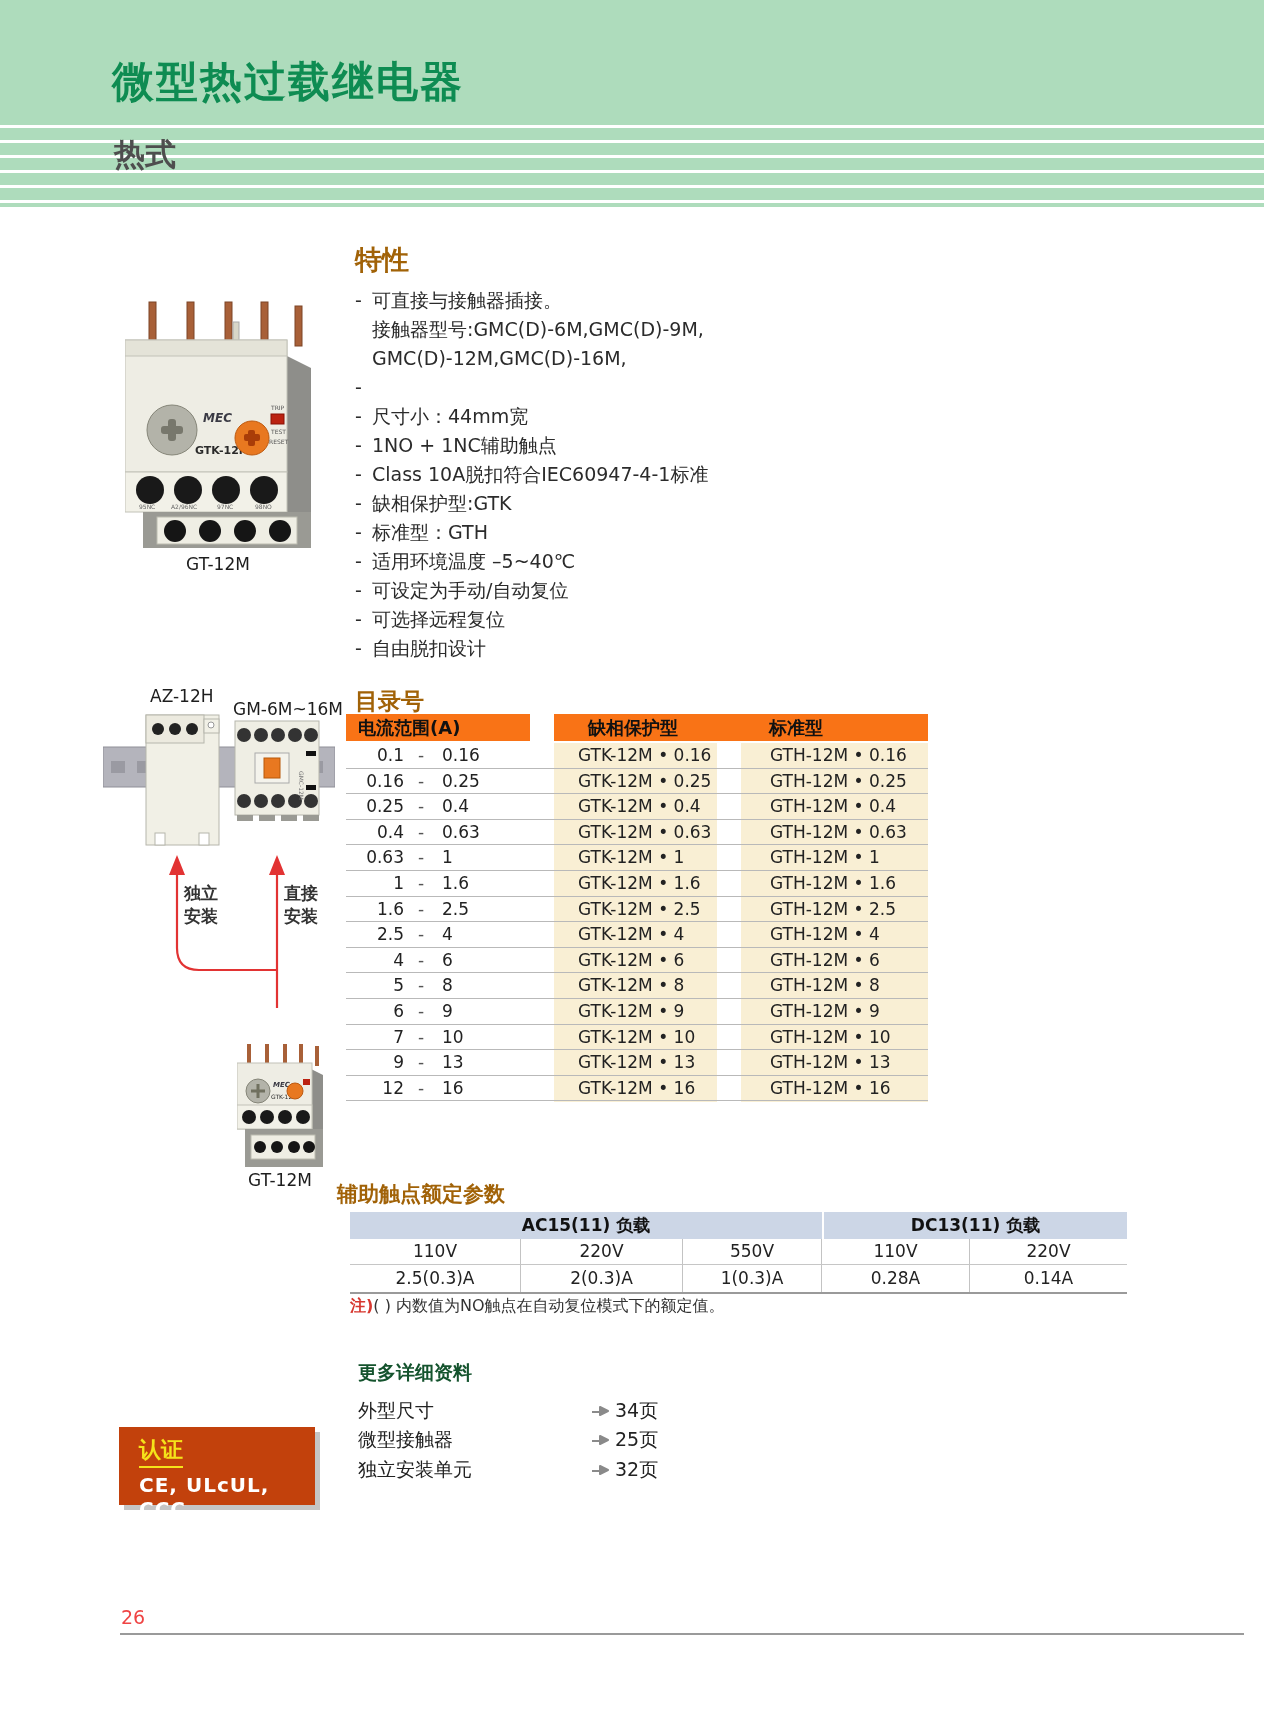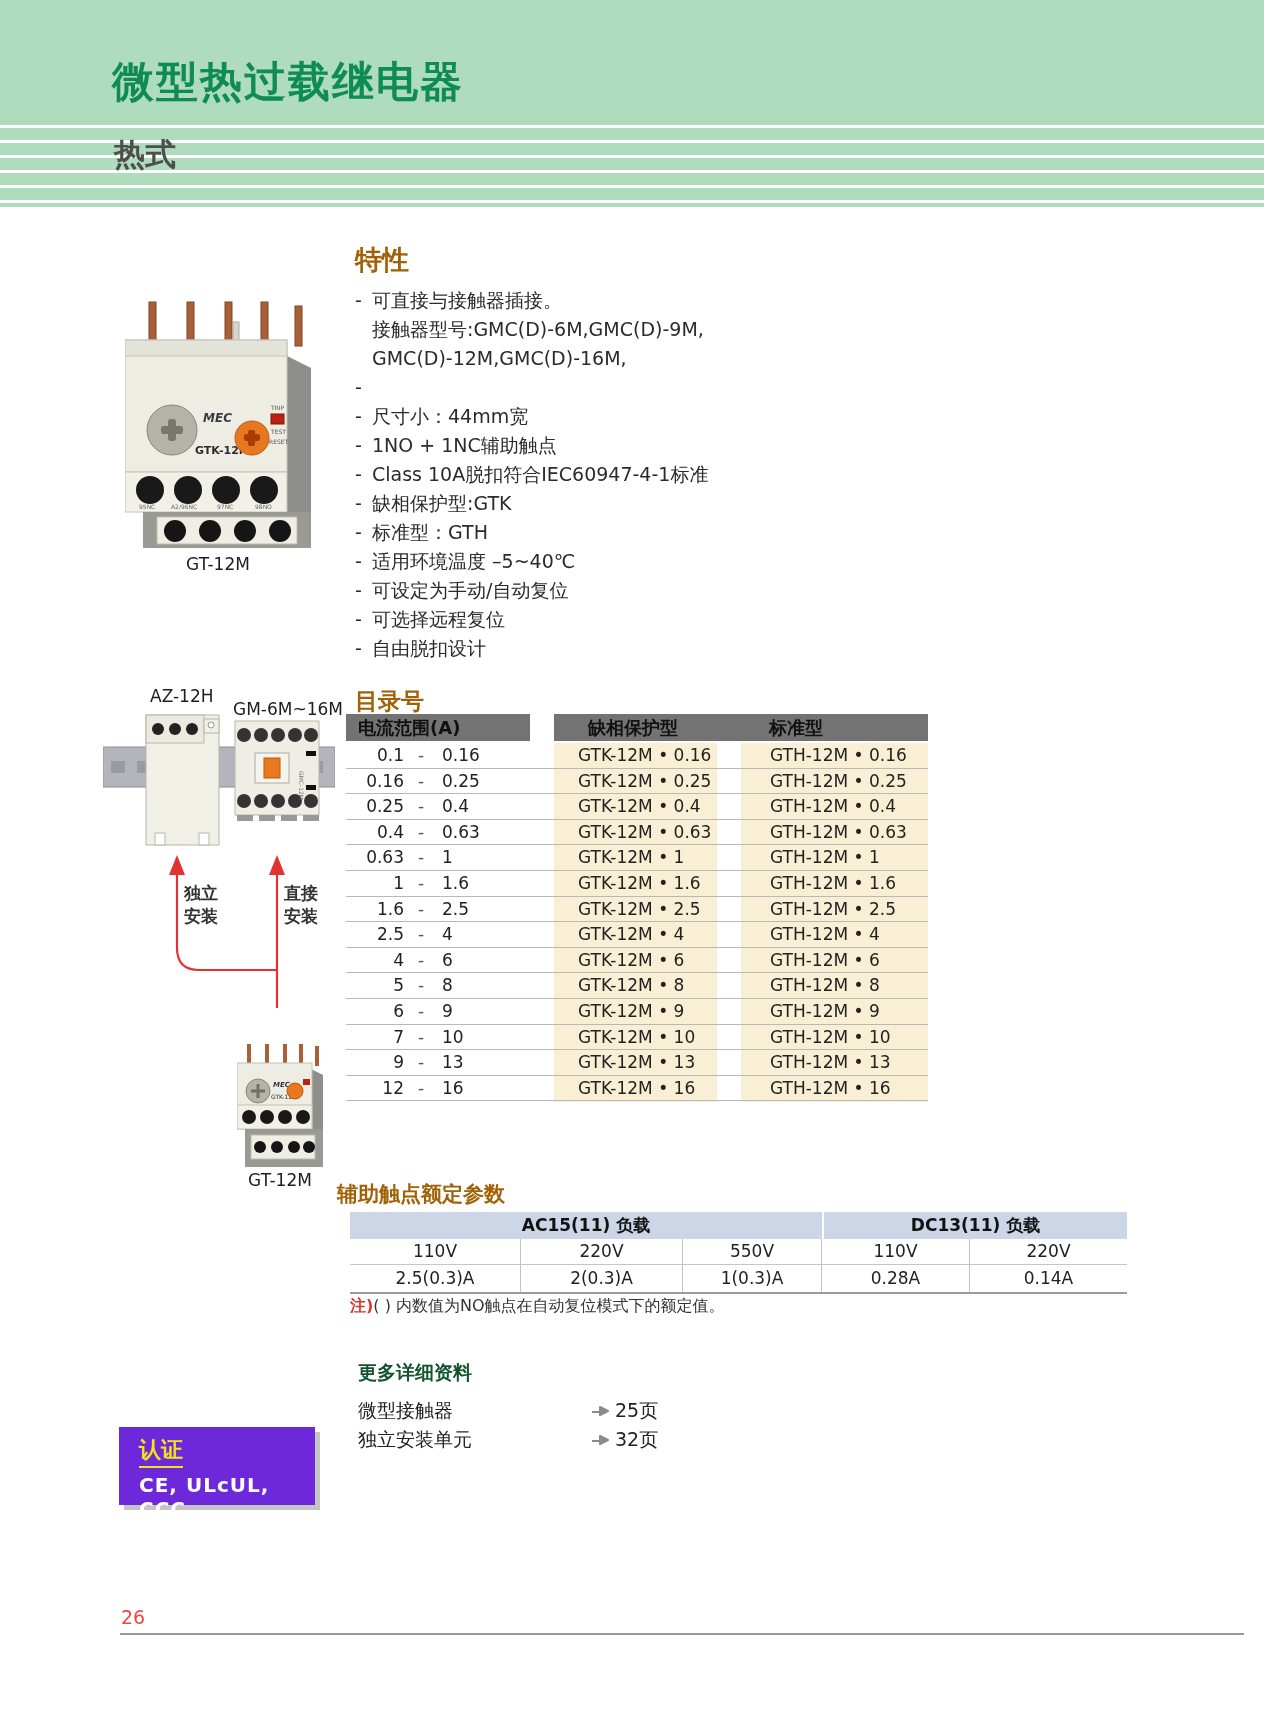--- a/index.html
+++ b/index.html
@@ -18,21 +18,21 @@
   .h-blue{font-weight:bold;color:#a16207;font-family:Liberation Mono, monospace;}
   .h-teal{font-weight:bold;color:#14532d;}
 
   
   .features{left:355px;top:286px;width:560px;}
   .feat-line{display:flex;font-size:19px;line-height:29px;color:#2b2b2b;}
   .feat-dash{width:17px;flex:0 0 17px;color:#2b2b2b;}
 
   
   .cat-table{left:346px;top:714px;width:582px;}
-  .cat-head{position:absolute;top:0;height:27px;background:#737373;font-size:18px;font-weight:bold;
+  .cat-head{position:absolute;top:0;height:27px;background:#f97316;font-size:18px;font-weight:bold;
             color:#111;line-height:27px;}
   .cat-bg{position:absolute;top:29px;height:359px;background:#f9efd4;}
   .cat-rows{position:absolute;top:29px;left:0;width:582px;}
   .cat-row{position:relative;height:25.6px;border-bottom:1px solid #b9b9b9;font-size:17px;
            line-height:25.6px;color:#222;box-sizing:border-box;}
   .c-min{position:absolute;left:0;width:58px;text-align:right;}
   .c-dash{position:absolute;left:58px;width:34px;text-align:center;color:#555;}
   .c-max{position:absolute;left:96px;width:90px;}
   .c-gtk{position:absolute;left:232px;width:150px;}
   .c-gth{position:absolute;left:424px;width:156px;}
@@ -52,21 +52,21 @@
 
   
   .more{left:358px;top:1360px;width:330px;}
   .more-title{font-size:19px;margin-bottom:10px;}
   .link-row{display:flex;align-items:center;height:29.5px;font-size:19px;color:#222;}
   .link-label{width:234px;}
   .link-page{margin-left:6px;}
   .arrow-ico{display:inline-block;}
 
   
-  .cert{left:119px;top:1427px;width:196px;height:78px;background:#6d28d9;
+  .cert{left:119px;top:1427px;width:196px;height:78px;background:#c2410c;
         box-shadow:5px 5px 0 rgba(90,90,90,.35);padding:8px 0 12px 20px;box-sizing:border-box;}
   .cert-h{display:inline-block;font-size:22px;font-weight:bold;color:#f5e31a;
           border-bottom:2px solid #f5e31a;padding-bottom:1px;}
   .cert-t{font-size:20px;font-weight:bold;color:#ffffff;margin-top:5px;letter-spacing:1px;}
 
   
   .img-label{font-size:17px;color:#1d1d1d;}
   .mount-label{font-size:17px;font-weight:600;color:#333;white-space:pre-line;line-height:23px;}
 
   
@@ -410,20 +410,29 @@
     </div>
   </div>
   <div class="abs aux-note">
     <span class="note-red">注)</span><span>( ) 内数值为NO触点在自动复位模式下的额定值。</span>
   </div>
 
   <div class="abs more">
     <div class="more-title h-teal">更多详细资料</div>
     <div>
         <div class="link-row">
+        <span class="link-label">外型尺寸</span>
+        <span class="arrow-ico">
+          <svg width="17" height="14" viewBox="0 0 17 14">
+              <path d="M0,8 L8,8 L8,3 L16,7 L8,11 L8,8" fill="#8a8a8a" stroke="#8a8a8a" stroke-width="2" stroke-linejoin="round"></path>
+            </svg>
+        </span>
+        <span class="link-page">34页</span>
+      </div>
+        <div class="link-row">
         <span class="link-label">微型接触器</span>
         <span class="arrow-ico">
           <svg width="17" height="14" viewBox="0 0 17 14">
               <path d="M0,8 L8,8 L8,3 L16,7 L8,11 L8,8" fill="#8a8a8a" stroke="#8a8a8a" stroke-width="2" stroke-linejoin="round"></path>
             </svg>
         </span>
         <span class="link-page">25页</span>
       </div>
         <div class="link-row">
         <span class="link-label">独立安装单元</span>

